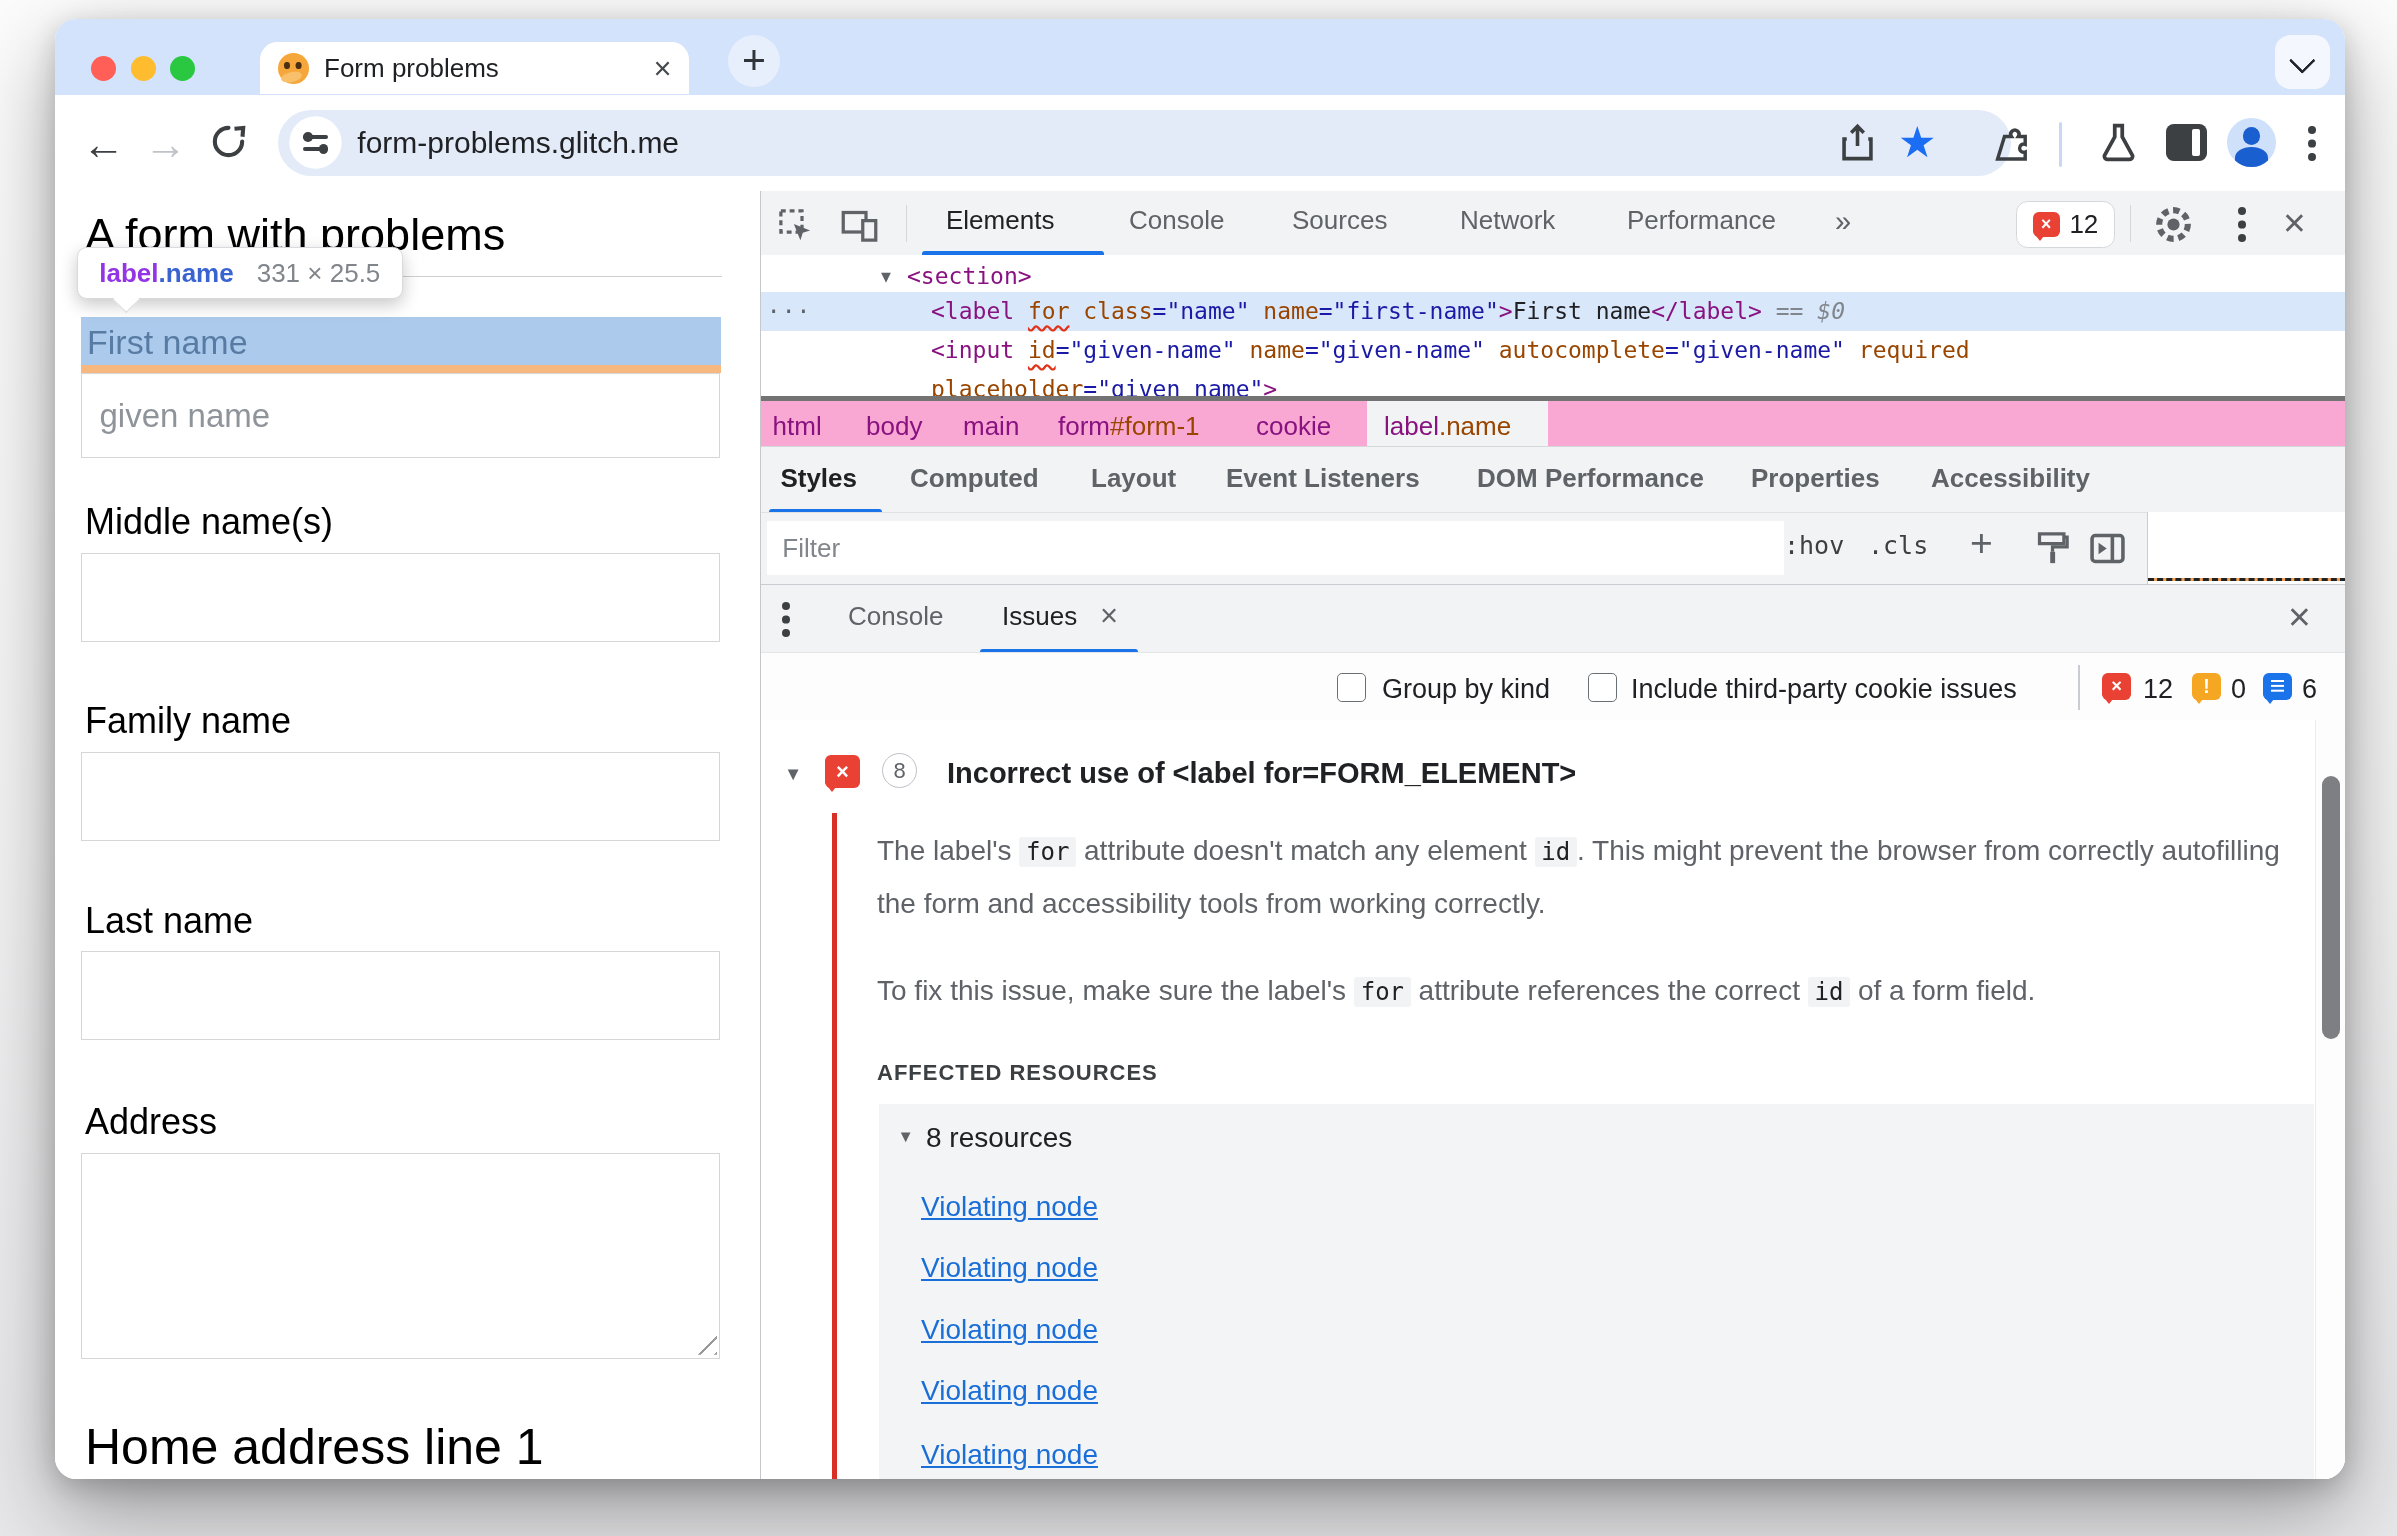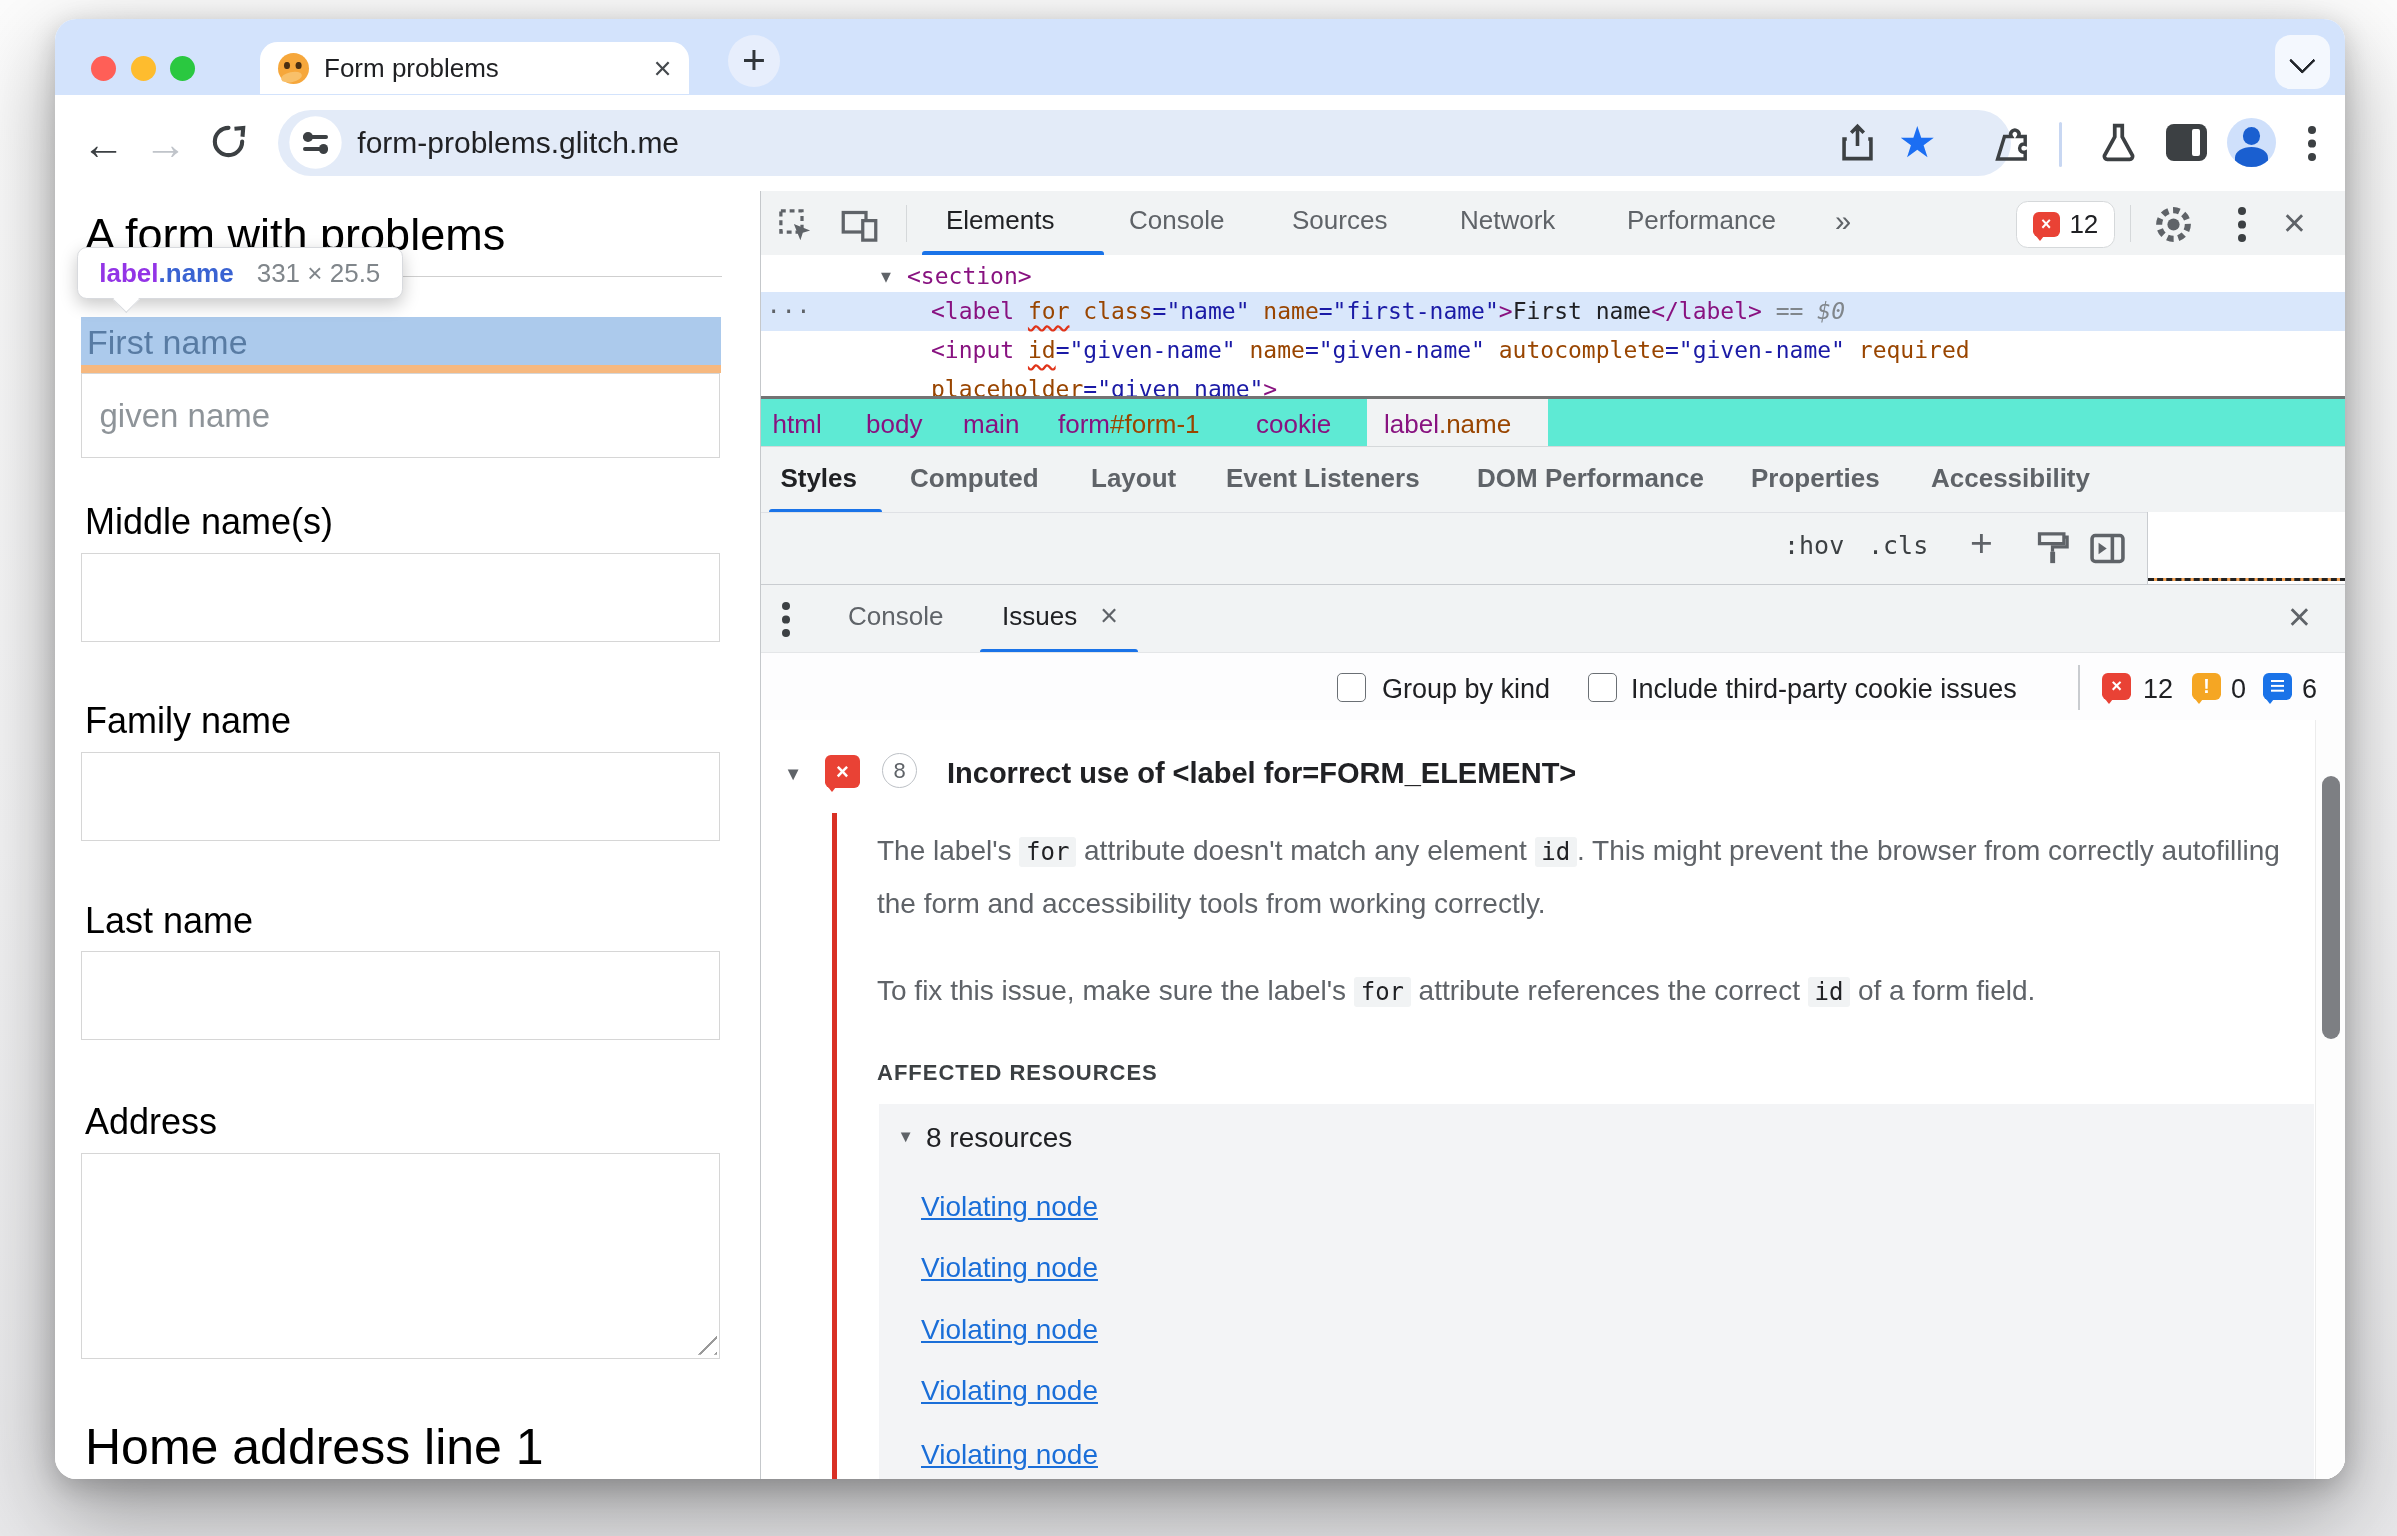--- a/index.html
+++ b/index.html
@@ -71,21 +71,21 @@
   
   .code{position:absolute;top:64px;height:141px;left:0;right:0;overflow:hidden;background:#fff;font-family:"DejaVu Sans Mono",monospace;font-size:23px;color:#202124;}
   .cl{position:absolute;left:0;right:0;height:39px;line-height:39px;white-space:nowrap;}
   .sel{background:#d9e7fb;}
   .tag{color:#881280;}.attr{color:#994500;}.val{color:#1a1aa6;}
   .flag{color:#80868b;font-style:italic;}
   .wavy{text-decoration:underline wavy #e0351b;text-decoration-skip-ink:none;text-underline-offset:4.9px;}
   .tri{color:#5f6368;font-size:16.5px;}
   .gutter{position:absolute;left:5.8px;color:#5f6368;letter-spacing:1px;}
   
-  .crumbbar{top:205px;height:50px;background:#5eead4;border-top:3px solid #737373;font-size:26px;}
+  .crumbbar{top:205px;height:50px;background:#f9a8d4;border-top:5px solid #737373;font-size:26px;}
   .crumb{position:absolute;top:9.7px;}
   .crumb-sel{position:absolute;left:606px;top:0;width:181px;height:50px;background:#f1f3f4;}
   
   .styletabs{top:255px;height:66px;border-top:1px solid #d5d8da;}
   .stab{position:absolute;top:15.5px;font-size:26px;color:#5f6368;font-weight:bold;}
   .stab.active{color:#202124;}
   
   .filterrow{top:321px;height:72px;width:1387px;border-top:1px solid #dfe1e5;}
   .filter-input{position:absolute;left:5.8px;top:7.8px;width:986px;height:54px;border:none;background:#fff;font-size:26px;padding:0 15.5px;font-family:"Liberation Sans",sans-serif;outline:none;color:#202124;}
   .filter-input::placeholder{color:#80868b;}
@@ -290,20 +290,21 @@
           <span class="underline" style="left:7.8px;width:113px"></span>
           <span class="stab" style="left:149px">Computed</span>
           <span class="stab" style="left:330px">Layout</span>
           <span class="stab" style="left:465px">Event Listeners</span>
           <span class="stab" style="left:716px">DOM Performance</span>
           <span class="stab" style="left:990px">Properties</span>
           <span class="stab" style="left:1170px">Accessibility</span>
         </div>
 
         <div class="dt-row bar filterrow">
+          <input class="filter-input" placeholder="Filter" style="">
           <span class="mini-btn" style="left:1023px">:hov</span>
           <span class="mini-btn" style="left:1107px">.cls</span>
           <span class="mini-btn" style="left:1209px;font-size:39px;top:7.8px;font-family:'Liberation Sans',sans-serif;color:#5f6368">+</span>
           <span style="position:absolute;left:1272px;top:15.5px">
             <svg width="39" height="39" viewBox="0 0 24 24">
                 <rect x="4" y="3" width="15" height="6" fill="none" stroke="#5f6368" stroke-width="2"></rect>
                 <path d="M19 5 h2 v6 h-9 v3" fill="none" stroke="#5f6368" stroke-width="2"></path>
                 <rect x="10.6" y="14" width="3" height="7" fill="#5f6368"></rect>
               </svg>
           </span>

